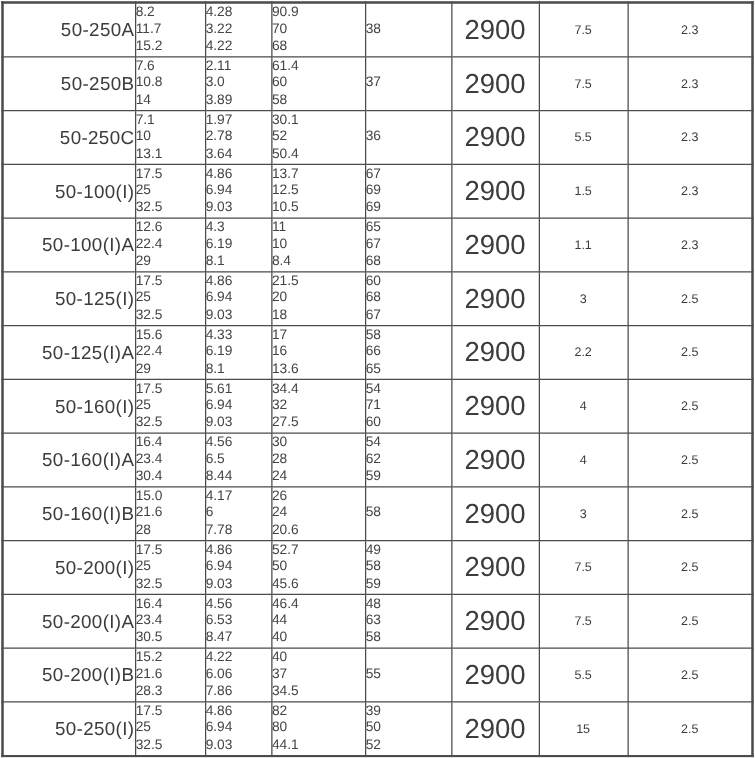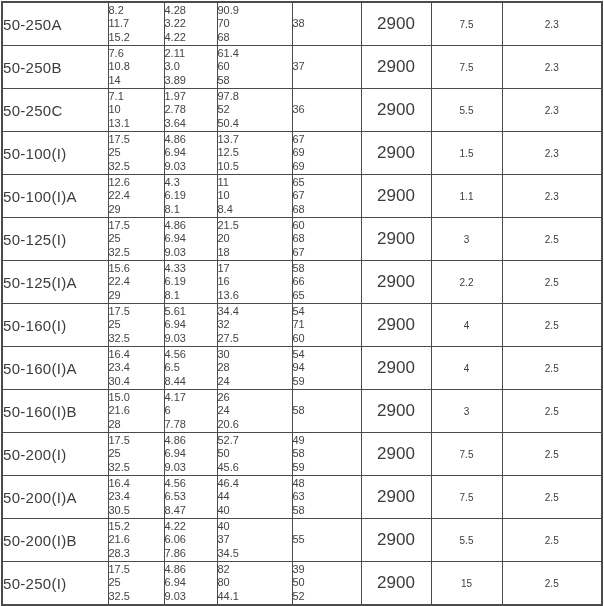--- a/index.html
+++ b/index.html
@@ -32,21 +32,21 @@
     background: #ffffff;
   }
   table.pump-table tr {
     height: 43px;
   }
   
   table.pump-table {
     border: 2px solid #4b4b4b;
   }
   .model-cell {
-    text-align: left;
+    text-align: right;
     font-size: 15px;
     letter-spacing: 0.3px;
     color: #3c3c3c;
   }
   .multi-cell {
     text-align: left;
   }
   .multi-cell .stack {
     display: flex;
     flex-direction: column;
@@ -56,21 +56,21 @@
   .multi-cell .val {
     font-size: 11px;
     line-height: 13.6px;
     color: #444444;
   }
   .big-cell {
     text-align: center;
     font-size: 10px;
     color: #3c3c3c;
   }
-  .speed-cell { font-size: 17px; }
+  .speed-cell { font-size: 22px; }
 </style>
 </head>
 <body>
 
 <div class="sheet">
   <table class="pump-table">
     <colgroup>
       <col style="width:106px">
       <col style="width:56px">
       <col style="width:53px">
@@ -156,21 +156,21 @@
           </td>
           <td class="multi-cell">
             <div class="stack">
               <div class="val">1.97</div>
               <div class="val">2.78</div>
               <div class="val">3.64</div>
             </div>
           </td>
           <td class="multi-cell">
             <div class="stack">
-              <div class="val">97.8</div>
+              <div class="val">30.1</div>
               <div class="val">52</div>
               <div class="val">50.4</div>
             </div>
           </td>
           <td class="multi-cell">
             <div class="stack">
               <div class="val">36</div>
             </div>
           </td>
           <td class="big-cell speed-cell">2900</td>
@@ -366,21 +366,21 @@
           <td class="multi-cell">
             <div class="stack">
               <div class="val">30</div>
               <div class="val">28</div>
               <div class="val">24</div>
             </div>
           </td>
           <td class="multi-cell">
             <div class="stack">
               <div class="val">54</div>
-              <div class="val">94</div>
+              <div class="val">62</div>
               <div class="val">59</div>
             </div>
           </td>
           <td class="big-cell speed-cell">2900</td>
           <td class="big-cell">4</td>
           <td class="big-cell">2.5</td>
         </tr>
         <tr>
           <td class="model-cell">50-160(I)B</td>
           <td class="multi-cell">

